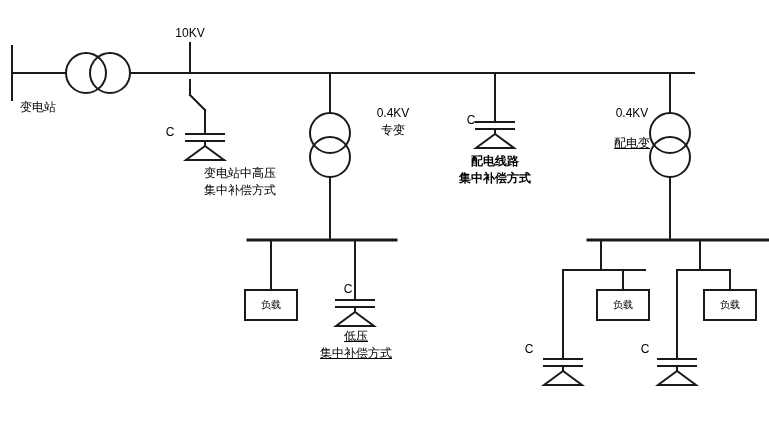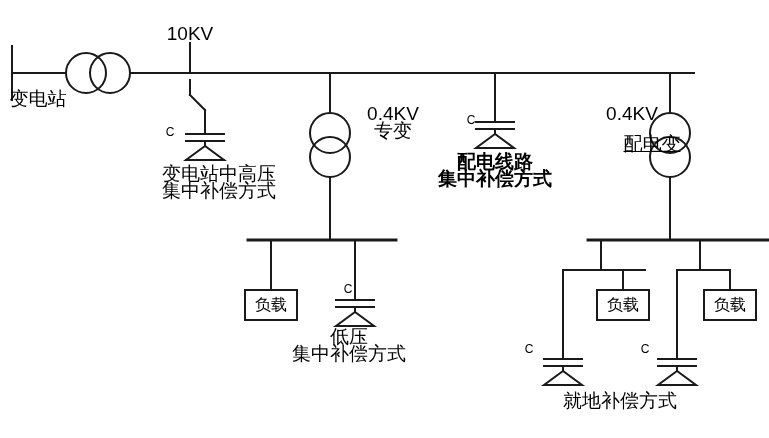--- a/index.html
+++ b/index.html
@@ -20,32 +20,32 @@
   #canvas svg.diagram {
     position: absolute;
     left: 0;
     top: 0;
     width: 769px;
     height: 438px;
   }
   .lbl {
     position: absolute;
     color: #000000;
-    font-size: 19px;
+    font-size: 12px;
     line-height: 17px;
     white-space: pre;
     text-align: center;
   }
   .lbl.cap {
     font-size: 12px;
   }
   .boxlbl {
     position: absolute;
     color: #000000;
-    font-size: 16px;
+    font-size: 10px;
     line-height: 16px;
     white-space: pre;
     text-align: center;
     width: 52px;
     height: 30px;
     display: flex;
     align-items: center;
     justify-content: center;
     box-sizing: border-box;
   }
@@ -133,48 +133,47 @@
 
       <line x1="658" y1="359" x2="696" y2="359"></line>
       <line x1="658" y1="366" x2="696" y2="366"></line>
       <line x1="677" y1="345" x2="677" y2="359"></line>
       <line x1="677" y1="366" x2="677" y2="371"></line>
       <polygon points="677,371 658,385 696,385"></polygon>
 
     </g>
   </svg>
 
-  <div class="lbl" style="left:4px; top:90px; width:68px;">变电站</div>
+  <div class="lbl" style="left:4px; top:99px; width:68px;">变电站</div>
 
   <div class="lbl" style="left:160px; top:25px; width:60px;">10KV</div>
 
   <div class="lbl cap" style="left:163px; top:124px; width:14px;">C</div>
 
   <div class="lbl" style="left:136px; top:165px; width:140px;text-align:right;">变电站中高压
 集中补偿方式</div>
 
   <div class="lbl" style="left:360px; top:105px; width:66px;">0.4KV</div>
   <div class="lbl" style="left:360px; top:122px; width:66px;">专变</div>
 
   <div class="lbl cap" style="left:464px; top:112px; width:14px;">C</div>
 
   <div class="lbl" style="left:427px; top:153px; width:136px;font-weight:bold;">配电线路
 集中补偿方式</div>
 
   <div class="lbl" style="left:592px; top:105px; width:80px;">0.4KV</div>
-  <div class="lbl" style="left:612px; top:135px; width:80px;text-decoration:underline;">配电变</div>
+  <div class="lbl" style="left:592px; top:135px; width:80px;text-decoration:underline;">配电变</div>
 
   <div class="boxlbl" style="left:245px; top:290px;">负载</div>
 
   <div class="lbl cap" style="left:341px; top:281px; width:14px;">C</div>
 
-  <div class="lbl" style="left:281px; top:328px; width:136px;">低压
+  <div class="lbl" style="left:288px; top:328px; width:136px;text-decoration:underline;">低压
 集中补偿方式</div>
 
   <div class="boxlbl" style="left:597px; top:290px;">负载</div>
   <div class="boxlbl" style="left:704px; top:290px;">负载</div>
 
   <div class="lbl cap" style="left:522px; top:341px; width:14px;">C</div>
   <div class="lbl cap" style="left:638px; top:341px; width:14px;">C</div>
 
-  <div class="lbl" style="left:552px; top:392px; width:136px;">就地补偿方式</div>
 
 </div>
 
 </body></html>

